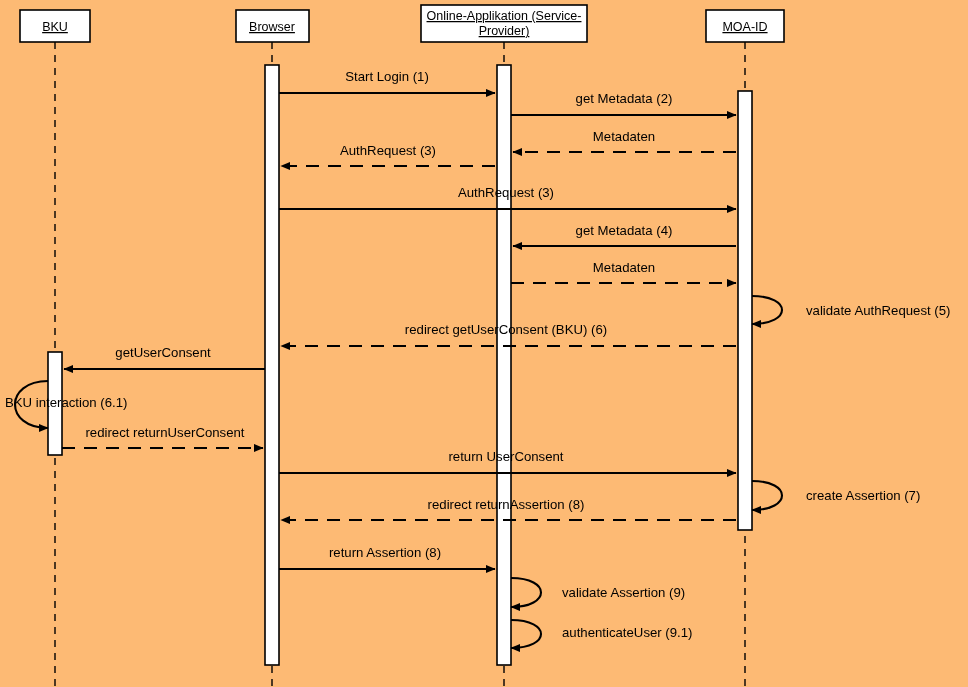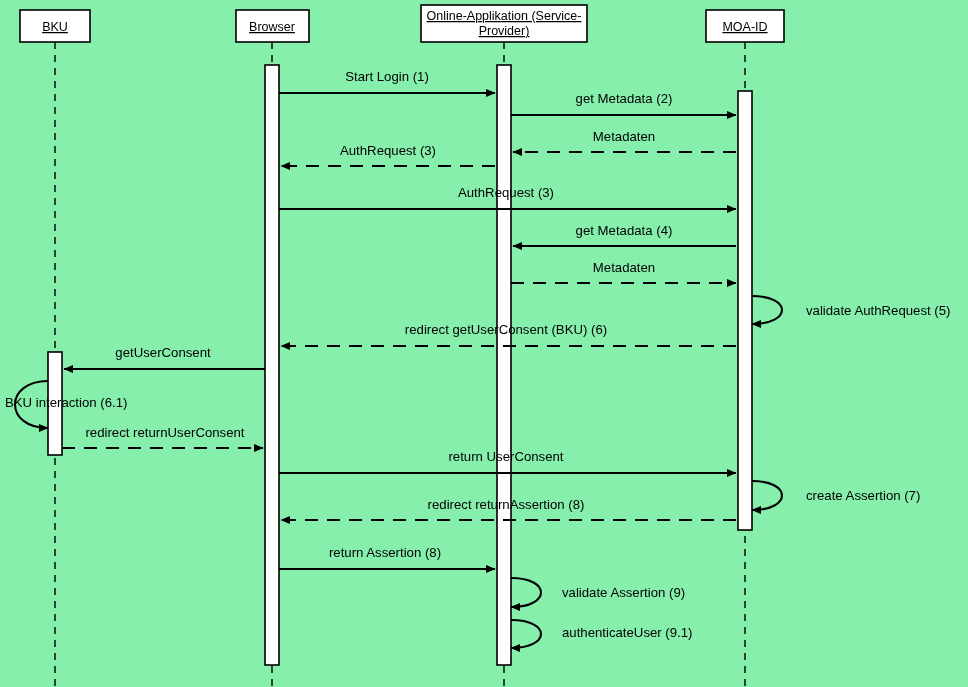--- a/index.html
+++ b/index.html
@@ -8,21 +8,21 @@
     padding: 0;
     background: #ffffff;
   }
   body {
     font-family: "Liberation Sans", sans-serif;
   }
   #diagram-root {
     position: relative;
     width: 968px;
     height: 687px;
-    background: #86efac;
+    background: #fdba74;
     overflow: hidden;
   }
   #diagram-svg {
     position: absolute;
     top: 0;
     left: 0;
     display: block;
   }
   .lifeline-box {
     fill: #ffffff;

